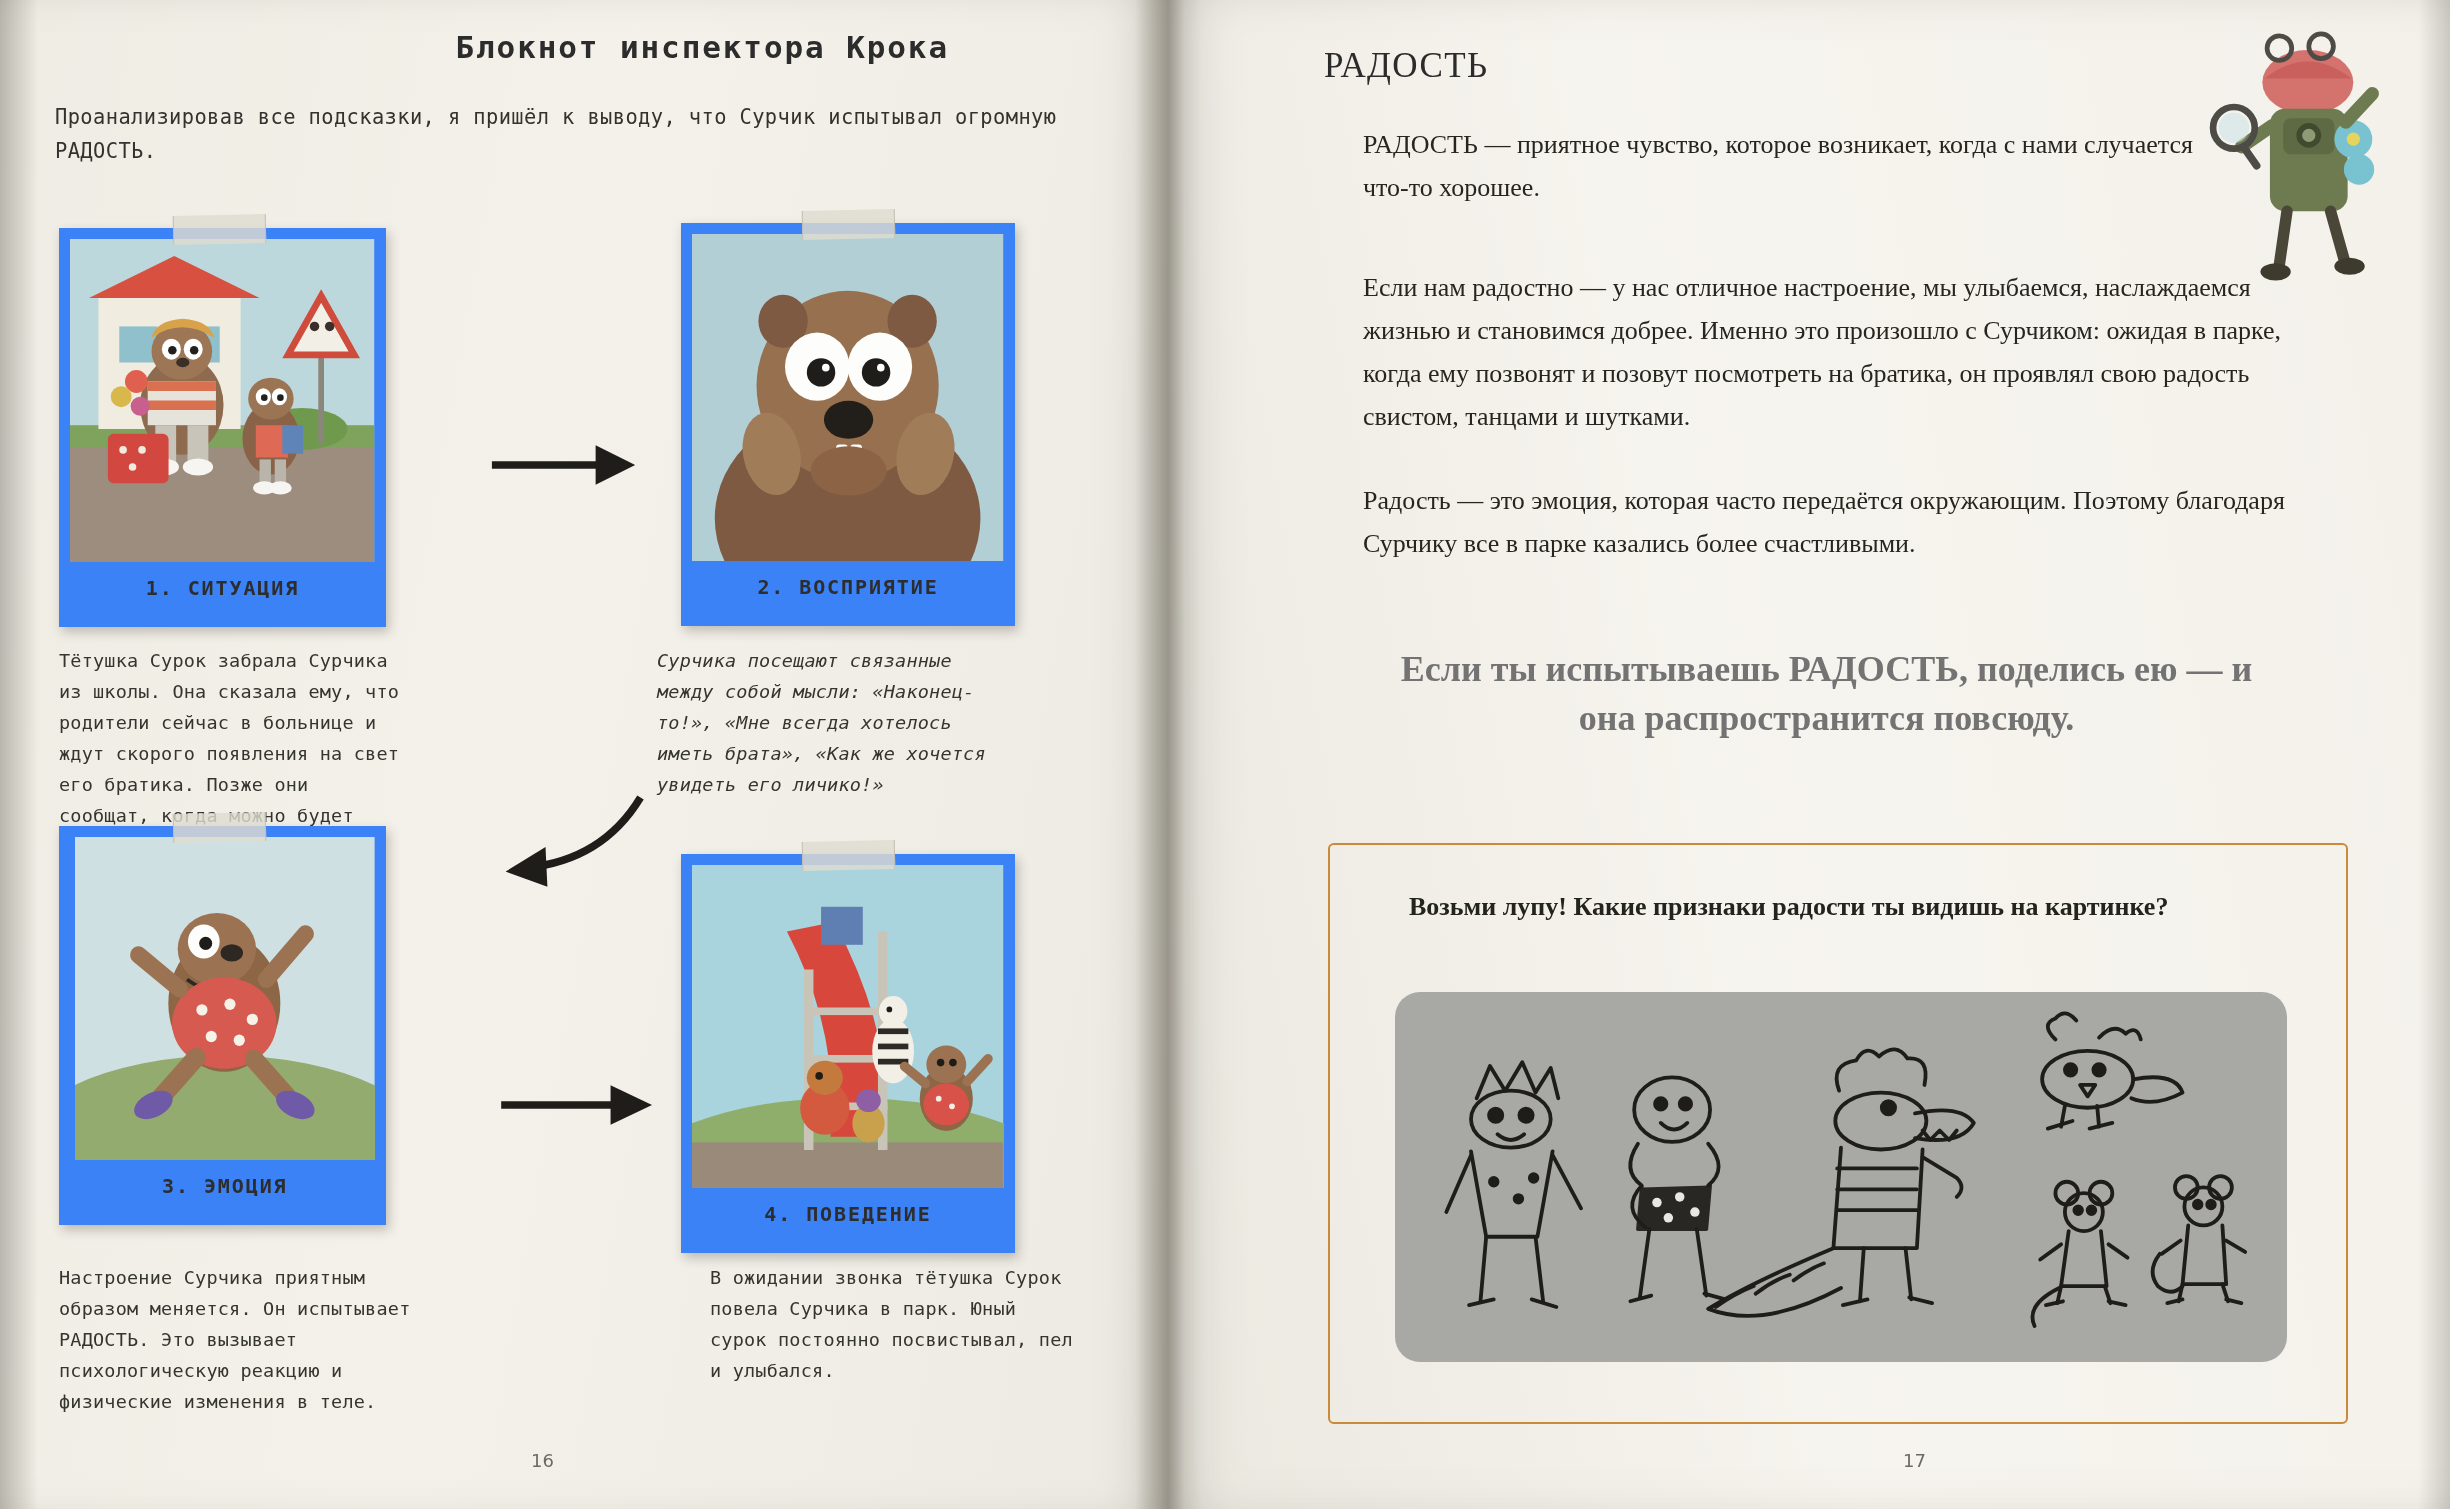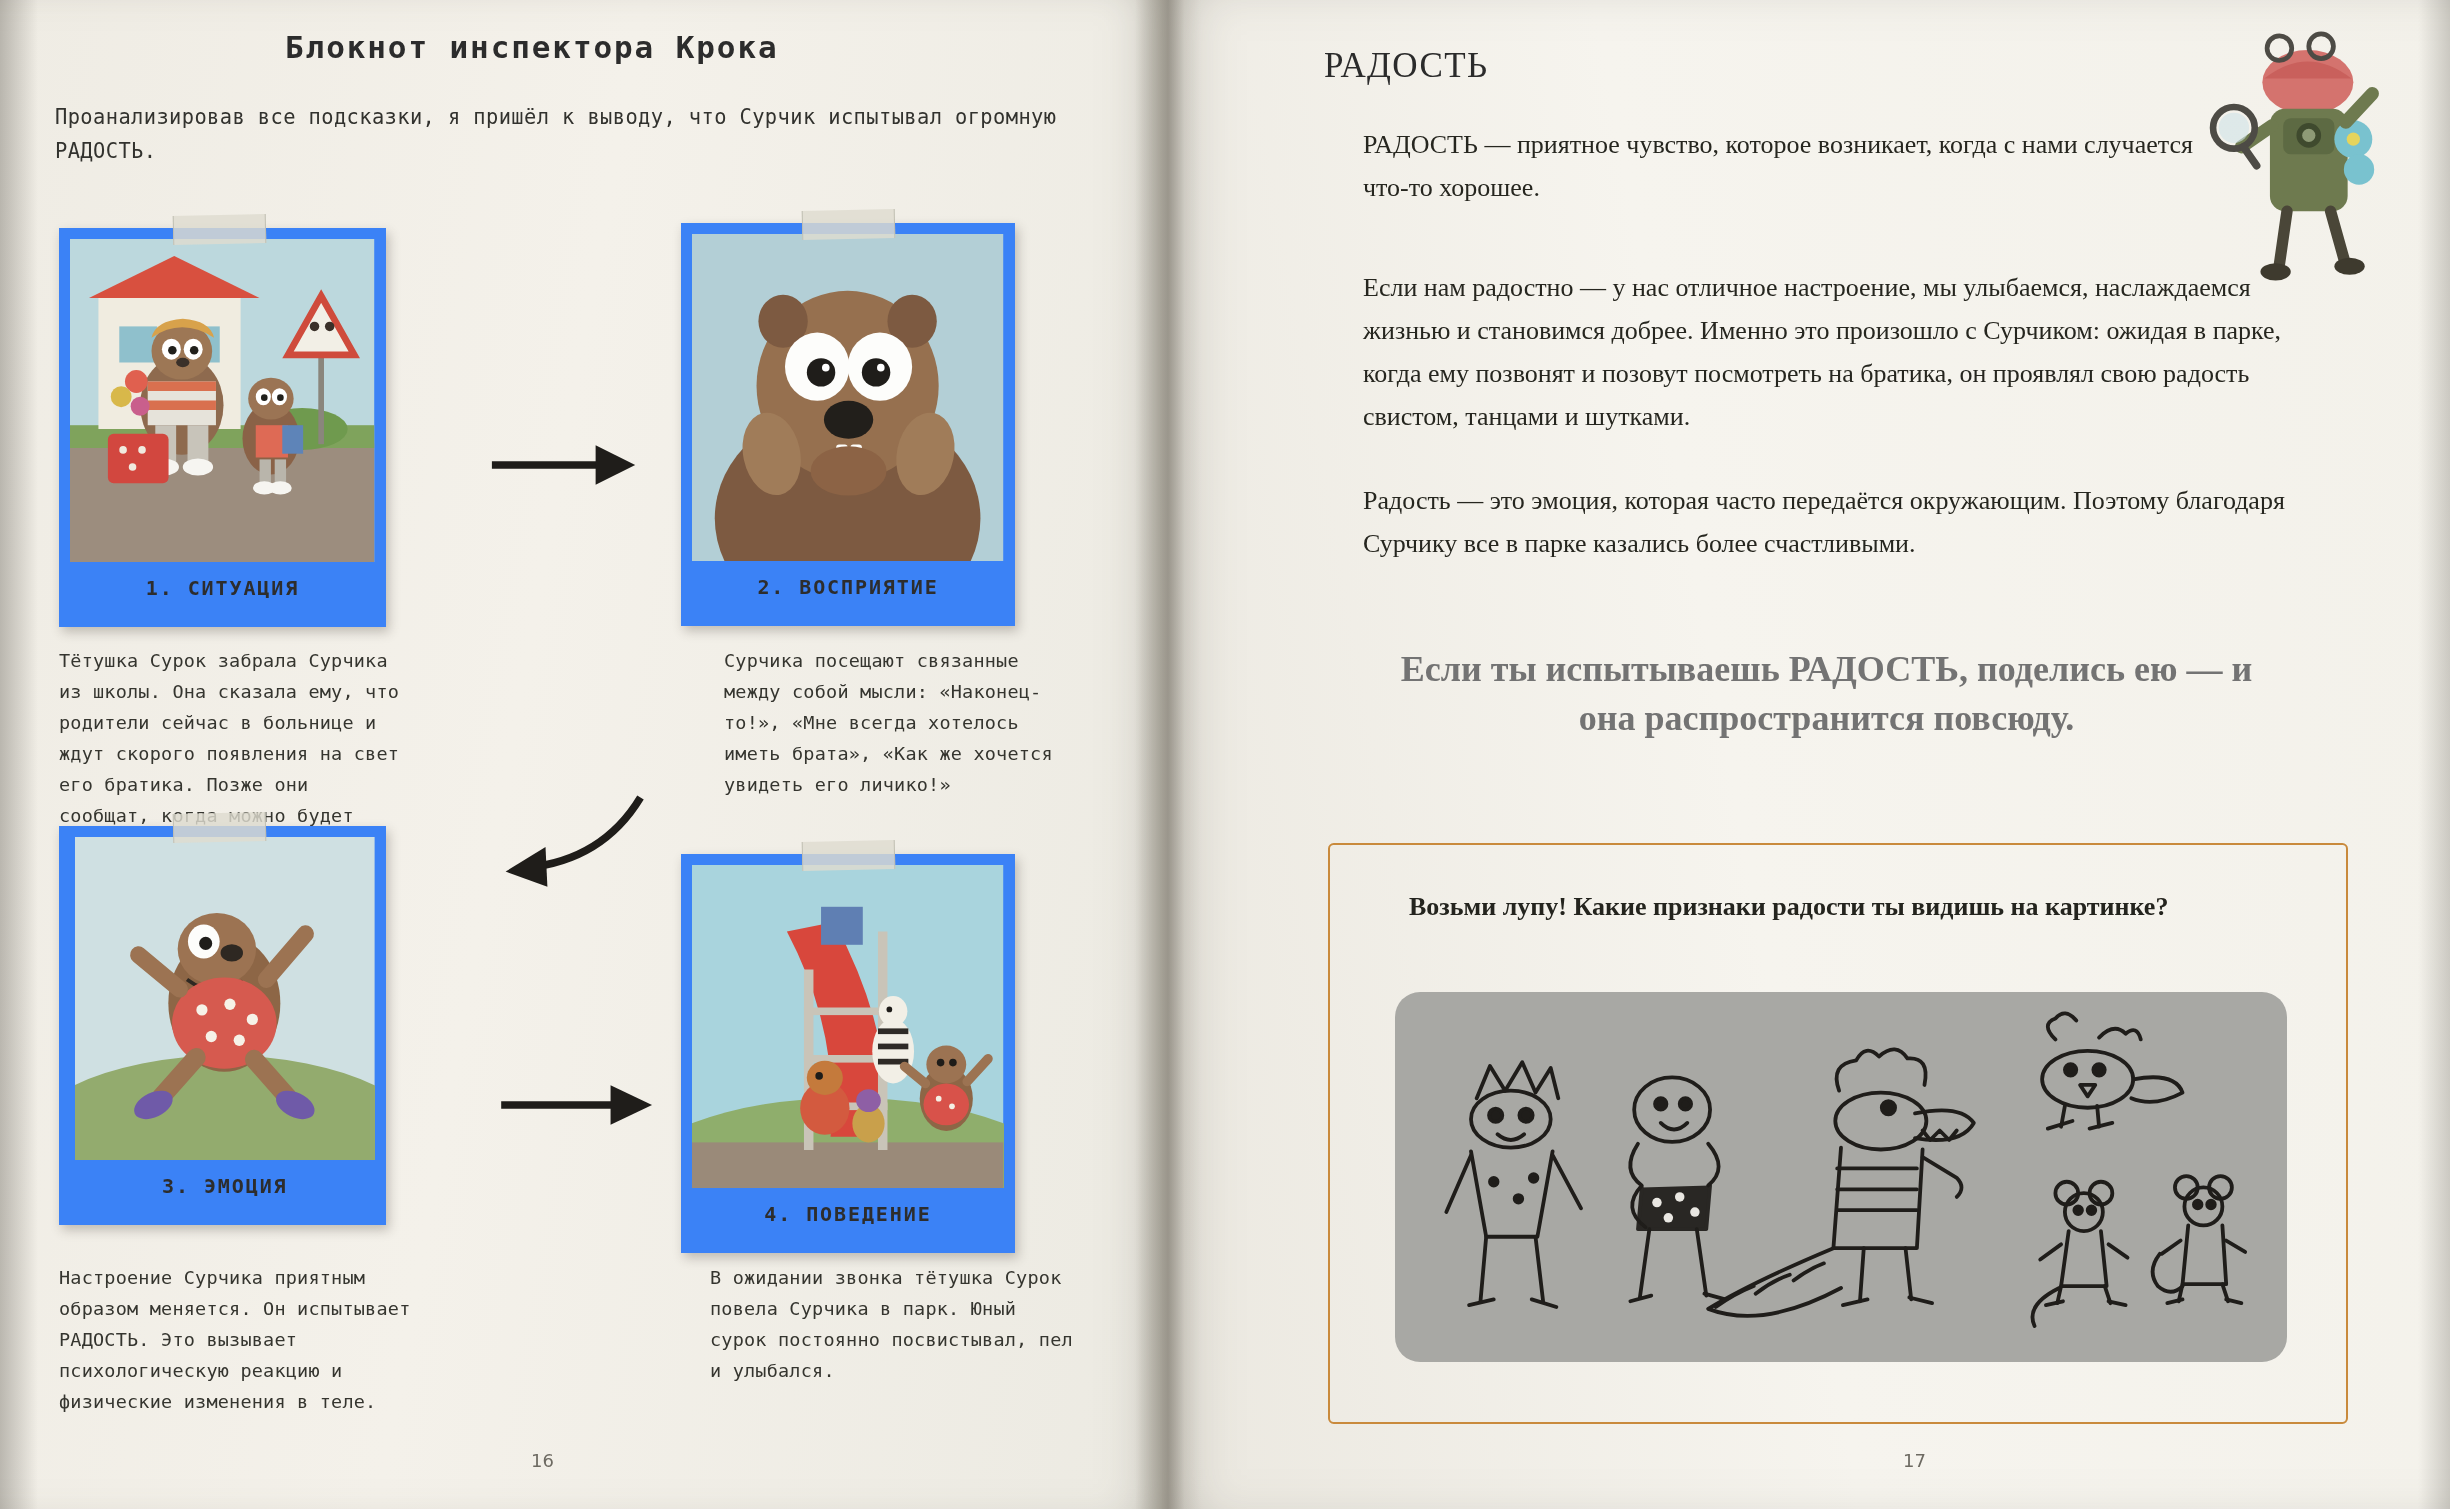--- a/index.html
+++ b/index.html
@@ -50,21 +50,21 @@
     position: absolute; right: 0; top: 0; width: 32px; height: 1510px;
     background: linear-gradient(270deg, rgba(60,56,48,0.22), rgba(60,56,48,0));
     pointer-events: none;
   }
 
   
   .notebook-title {
     position: absolute;
     left: 285px; top: 28.5px;
     width: 664px;
-    text-align: left;
+    text-align: right;
     font-family: "DejaVu Sans Mono", monospace;
     font-weight: bold;
     font-size: 31px;
     letter-spacing: 1.9px;
     color: #2c2c2c;
   }
   .intro-text {
     position: absolute;
     left: 55px; top: 100px;
     width: 1034px;
@@ -120,21 +120,21 @@
   #card1 { left: 59px; top: 228px; width: 327px; height: 399px; }
   #card1 .photo { height: 323px; }
   #card2 { left: 681px; top: 223px; width: 334px; height: 403px; }
   #card2 .photo { height: 327px; }
   #card3 { left: 59px; top: 826px; width: 327px; height: 399px; padding-left: 16px; }
   #card3 .photo { height: 323px; }
   #card4 { left: 681px; top: 854px; width: 334px; height: 399px; }
   #card4 .photo { height: 323px; }
 
   #text1 { left: 59px; top: 645px; width: 342px; }
-  #text2 { left: 724px; top: 645px; width: 361px; }
+  #text2 { left: 657px; top: 645px; width: 361px; font-style: italic; }
   #text3 { left: 59px; top: 1262px; width: 380px; }
   #text4 { left: 710px; top: 1262px; width: 370px; }
 
   .page-num {
     position: absolute;
     font-family: "DejaVu Sans", sans-serif;
     font-size: 18px;
     color: #6d6a62;
   }
   #pn-left { left: 531px; top: 1450px; }

